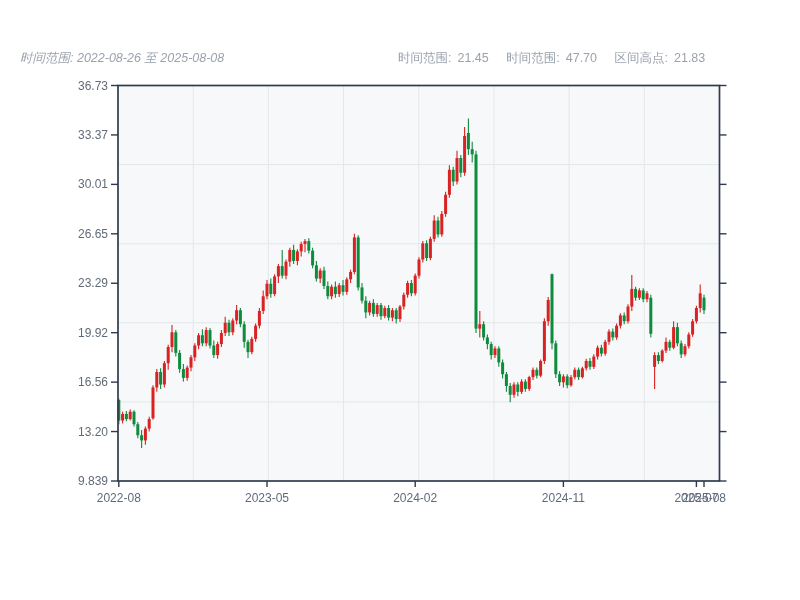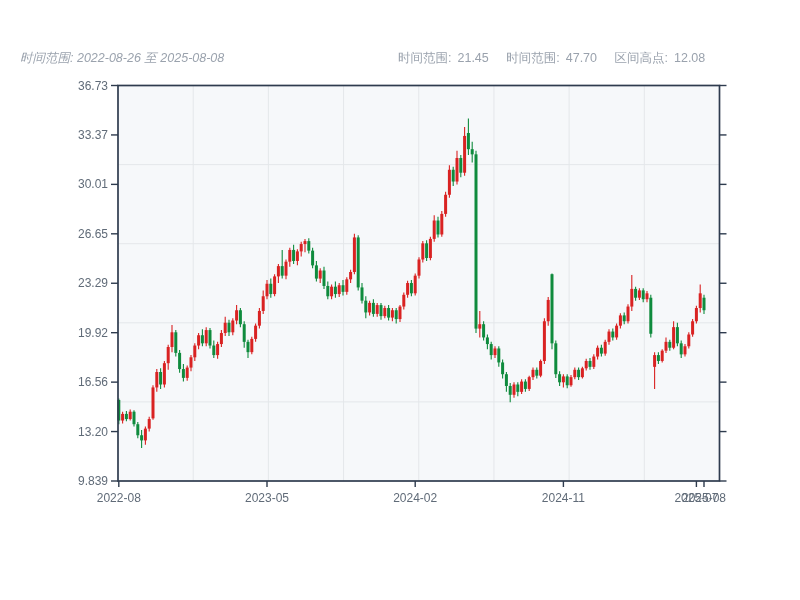--- a/index.html
+++ b/index.html
@@ -697,16 +697,16 @@
         <text x="563.4" y="502" text-anchor="middle" fill="#606b78" font-size="12px" font-family="&quot;Liberation Sans&quot;,&quot;DejaVu Sans&quot;,sans-serif">2024-11</text>
         <text x="696.4" y="502" text-anchor="middle" fill="#606b78" font-size="12px" font-family="&quot;Liberation Sans&quot;,&quot;DejaVu Sans&quot;,sans-serif">2025-07</text>
         <text x="703.9999999999999" y="502" text-anchor="middle" fill="#606b78" font-size="12px" font-family="&quot;Liberation Sans&quot;,&quot;DejaVu Sans&quot;,sans-serif">2025-08</text>
       </g>
     </svg>
   <div class="subrow">
     <span class="range">时间范围: 2022-08-26 至 2025-08-08</span>
     <span class="stats">
       <span>时间范围:</span><span class="gap">21.45</span>
       <span>时间范围:</span><span class="gap">47.70</span>
-      <span>区间高点:</span><span>12.08</span>
+      <span>区间高点:</span><span>21.83</span>
     </span>
   </div>
 </div>
 
 </body></html>

